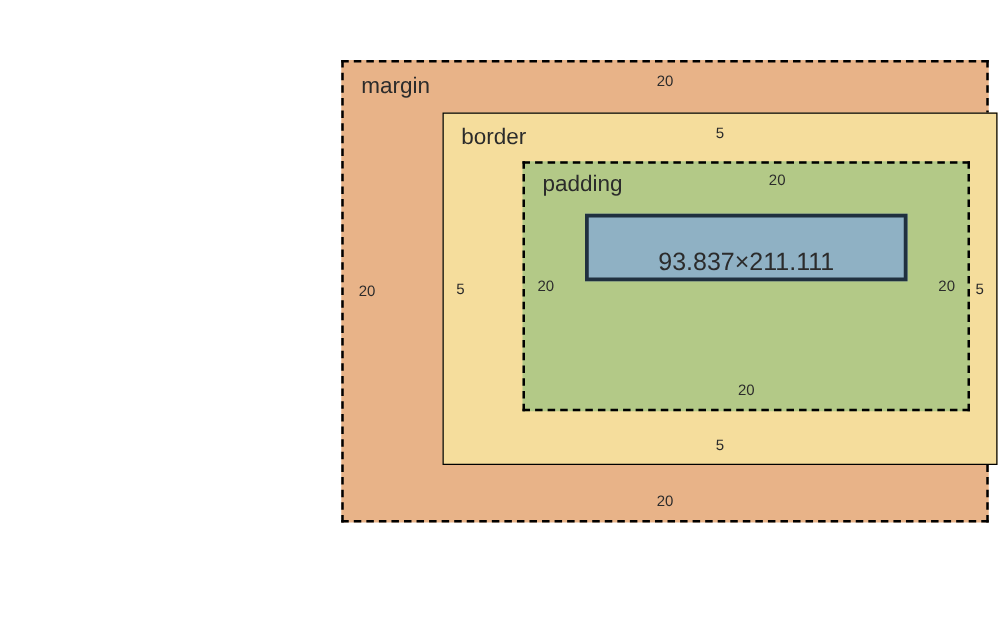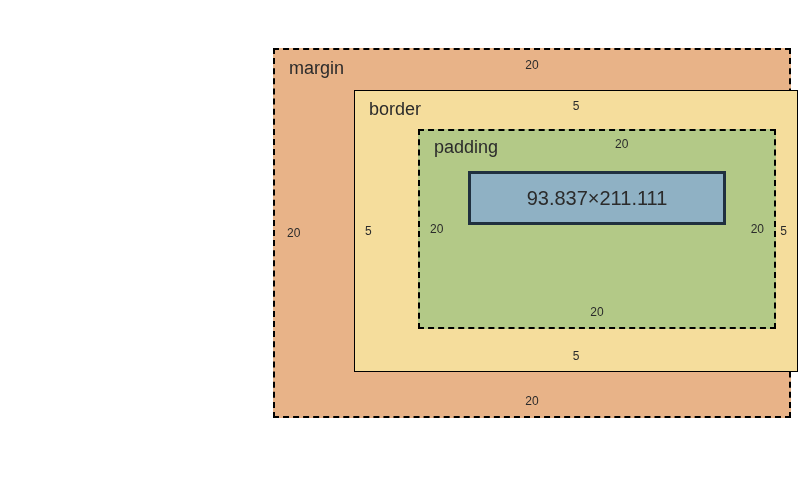--- a/index.html
+++ b/index.html
@@ -87,21 +87,21 @@
     width: 258px;
     height: 120px;
     background: #8fb1c4;
     border: 3px solid #20303f;
     display: flex;
     align-items: center;
     justify-content: center;
     font-size: 20px;
     box-sizing: border-box;
   }
-  .padding .content { top: 40px; height: 54px; }
+  .padding .content { top: 40px; height: 54px; align-items: flex-end; }
 </style>
 </head>
 <body>
 
 <div class="wrap">
 
   <div class="layer margin">
     <span class="title">margin</span>
     <span class="val t">20</span>
     <span class="val b">20</span>

